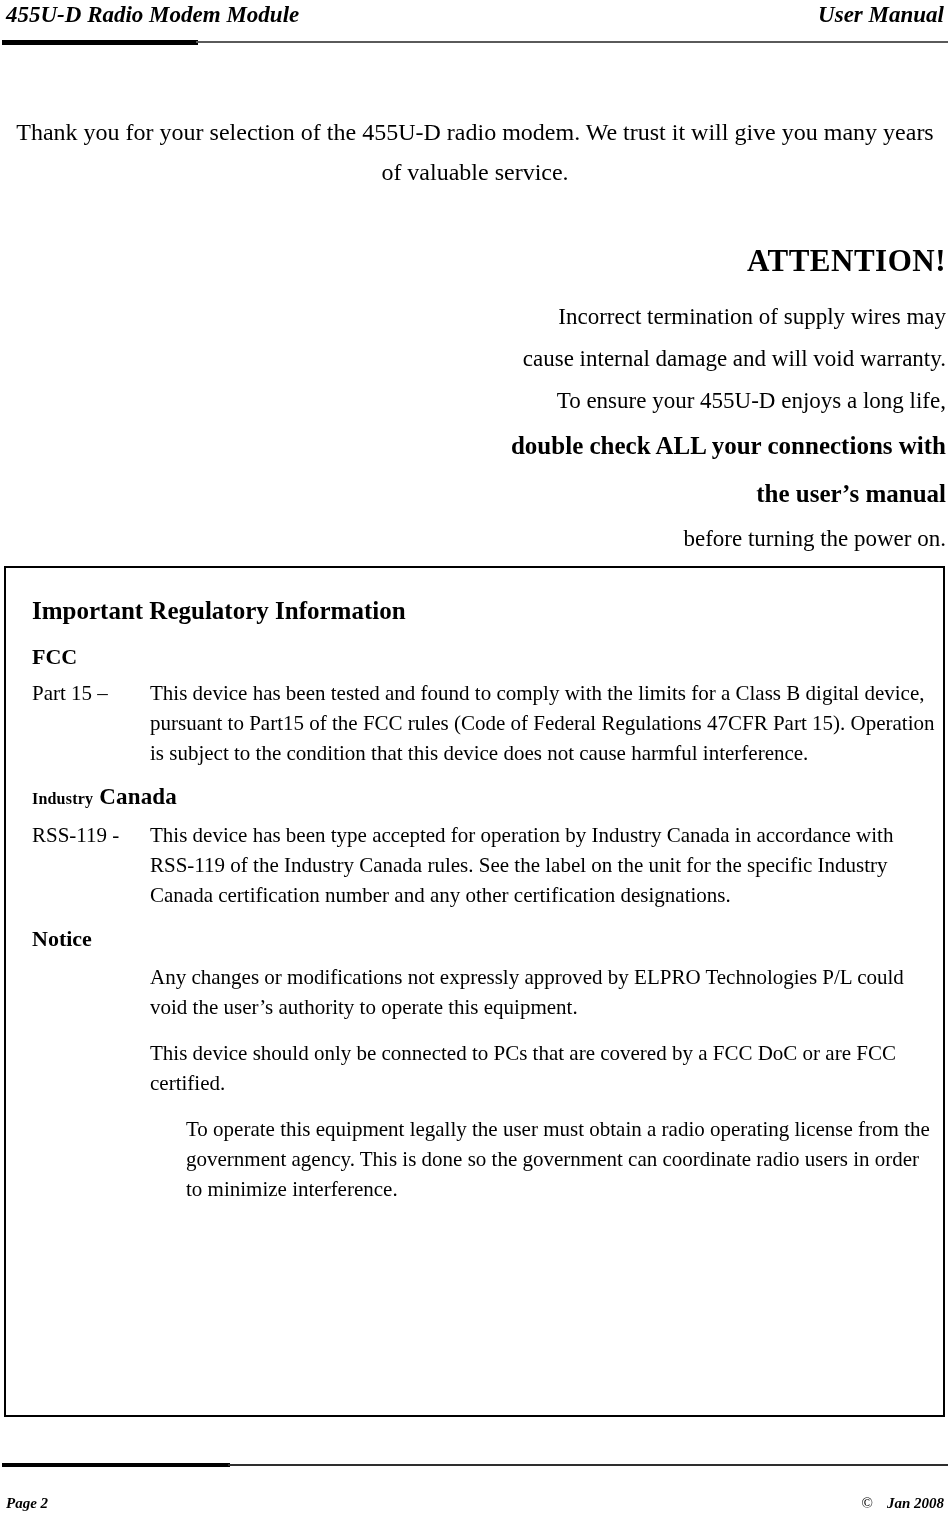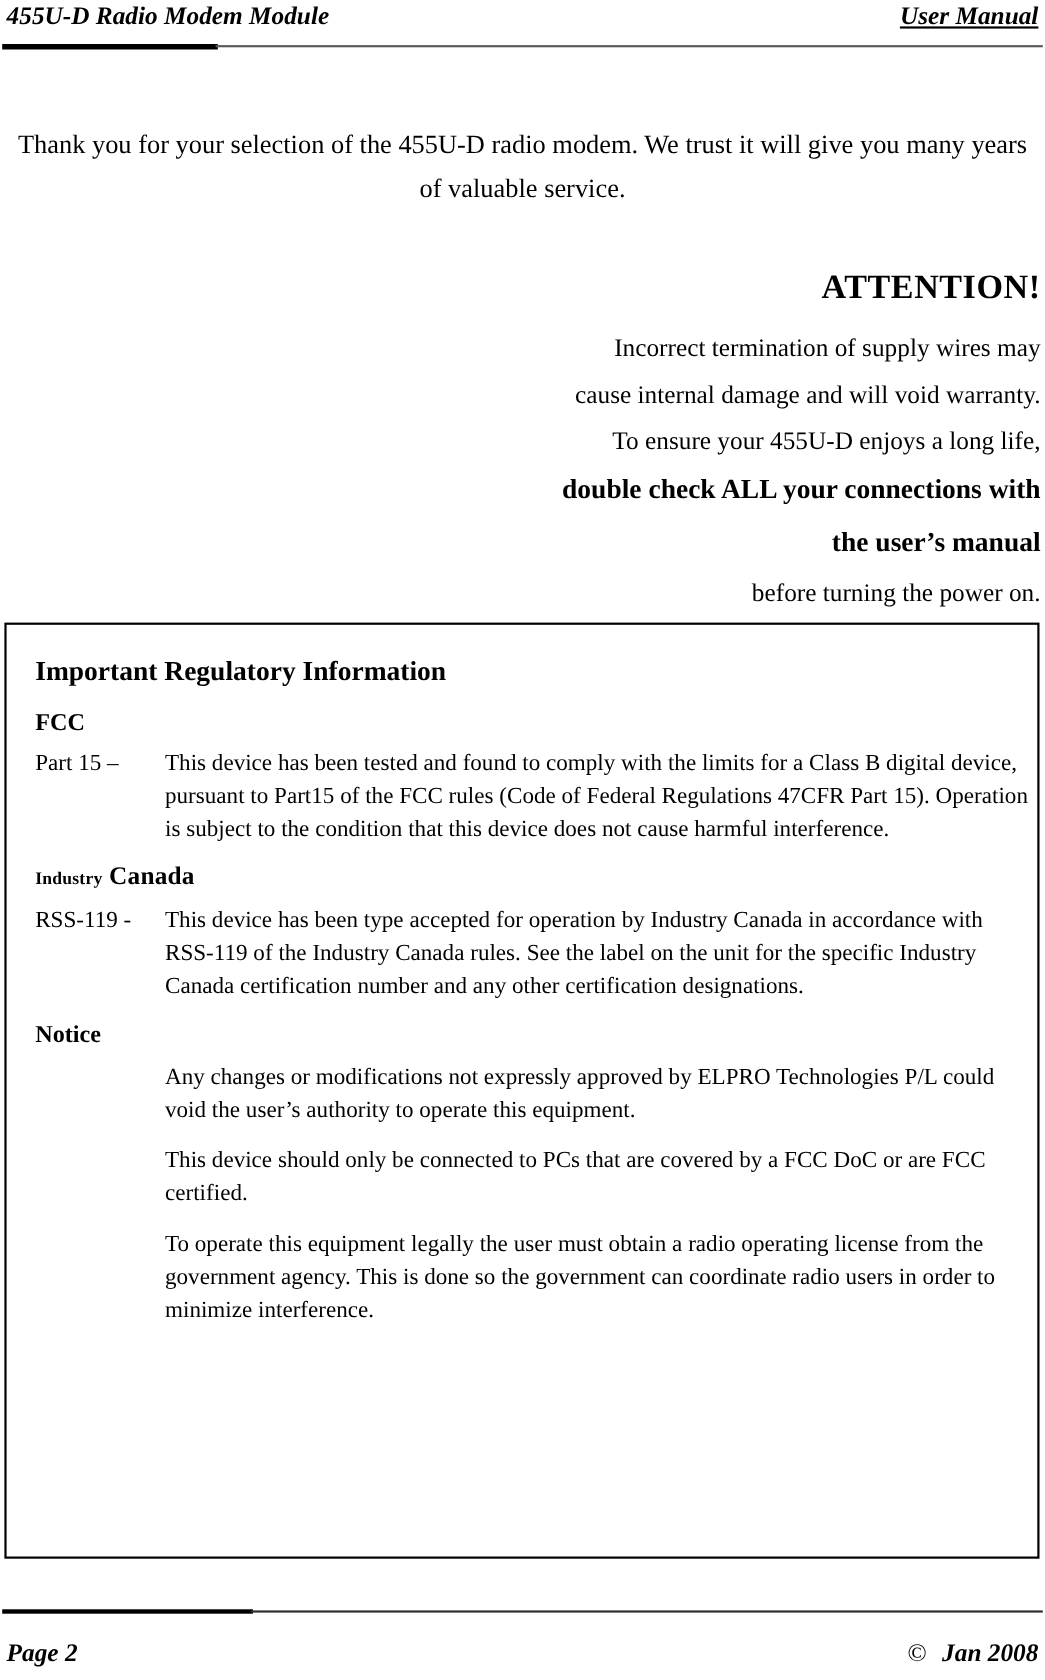--- a/index.html
+++ b/index.html
@@ -29,21 +29,21 @@
   .page-header .hdr-right {
     position: absolute;
     top: 1px;
     font-weight: bold;
     font-style: italic;
     font-size: 23px;
     line-height: 28px;
     white-space: nowrap;
   }
   .page-header .hdr-left  { left: 6px; }
-  .page-header .hdr-right { right: 6px; text-decoration: underline; }
+  .page-header .hdr-right { right: 6px; }
 
   .rule-header {
     position: absolute;
     top: 40px;
     left: 0;
     width: 950px;
     height: 5px;
   }
   .rule-header .seg-dark {
     position: absolute;
@@ -153,21 +153,21 @@
 
   .notice-body {
     margin-left: 118px;
     margin-top: 8px;
   }
   .notice-body p {
     margin: 0 0 16px 0;
     font-size: 21px;
     line-height: 30px;
   }
-  .notice-body p:last-child { margin-bottom: 0; }
+  .notice-body p:last-child { margin-bottom: 0; margin-left: 36px; }
 
   
   .rule-footer {
     position: absolute;
     top: 1463px;
     left: 0;
     width: 950px;
     height: 5px;
   }
   .rule-footer .seg-dark {
@@ -193,21 +193,21 @@
     left: 0;
     width: 950px;
     height: 40px;
   }
   .page-footer .ftr-left,
   .page-footer .ftr-right {
     position: absolute;
     top: 0;
     font-weight: bold;
     font-style: italic;
-    font-size: 23px;
+    font-size: 15px;
     line-height: 32px;
     white-space: nowrap;
   }
   .page-footer .ftr-left  { left: 6px; }
   .page-footer .ftr-right { right: 6px; }
   .page-footer .copy-mark {
     font-style: normal;
     font-weight: normal;
     margin-right: 14px;
   }

